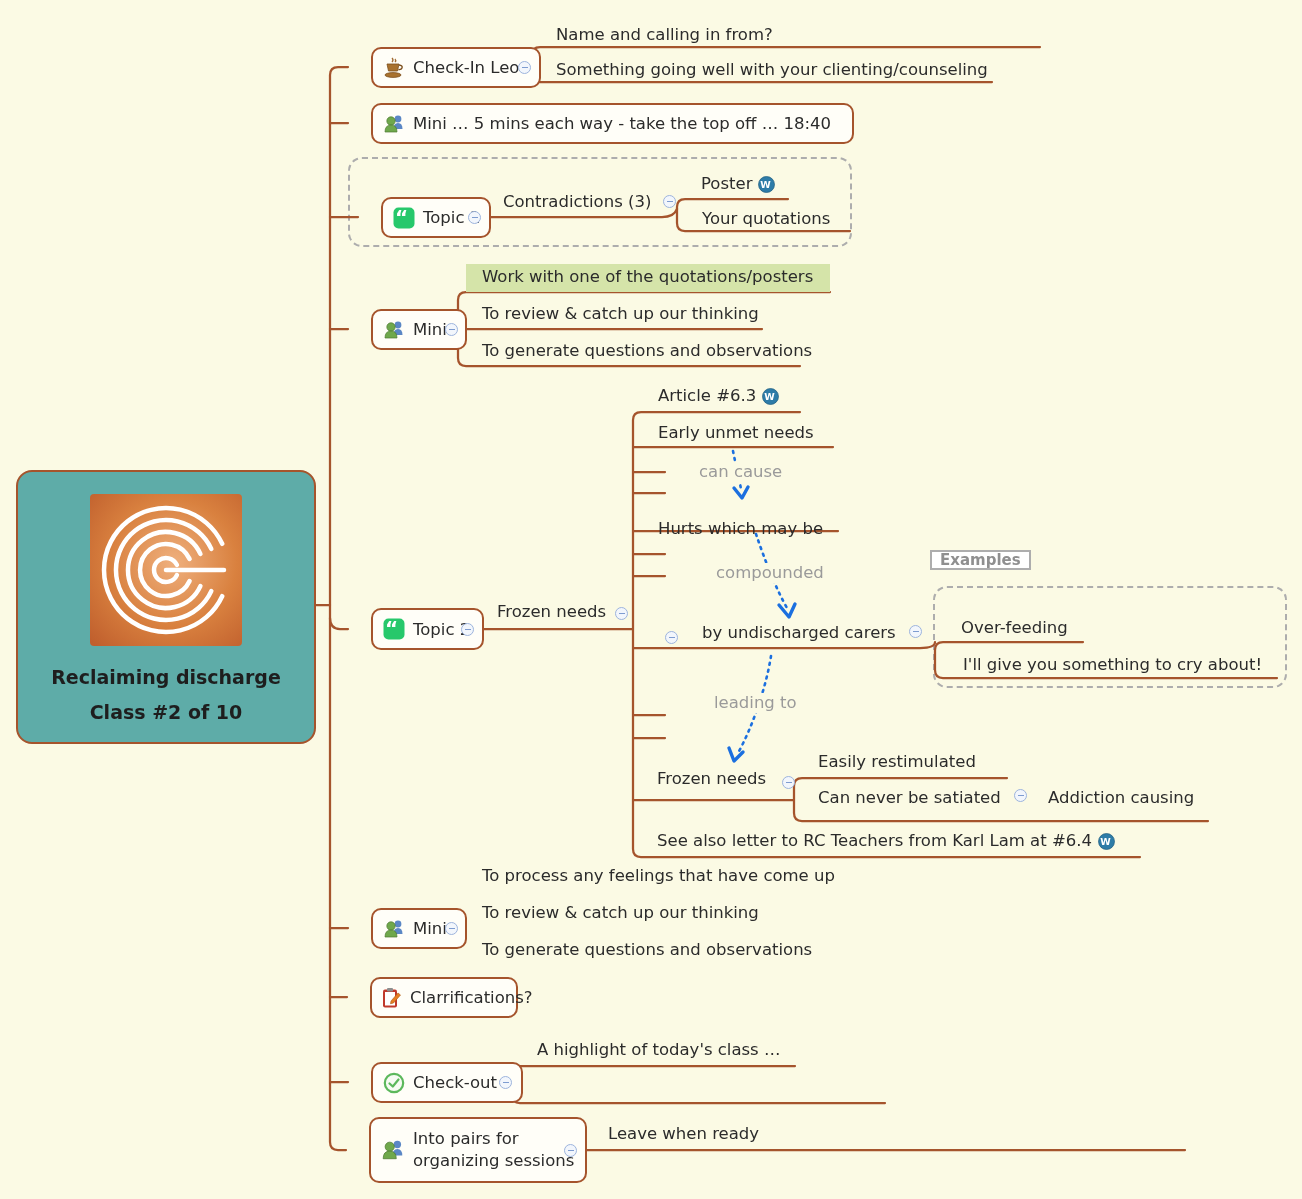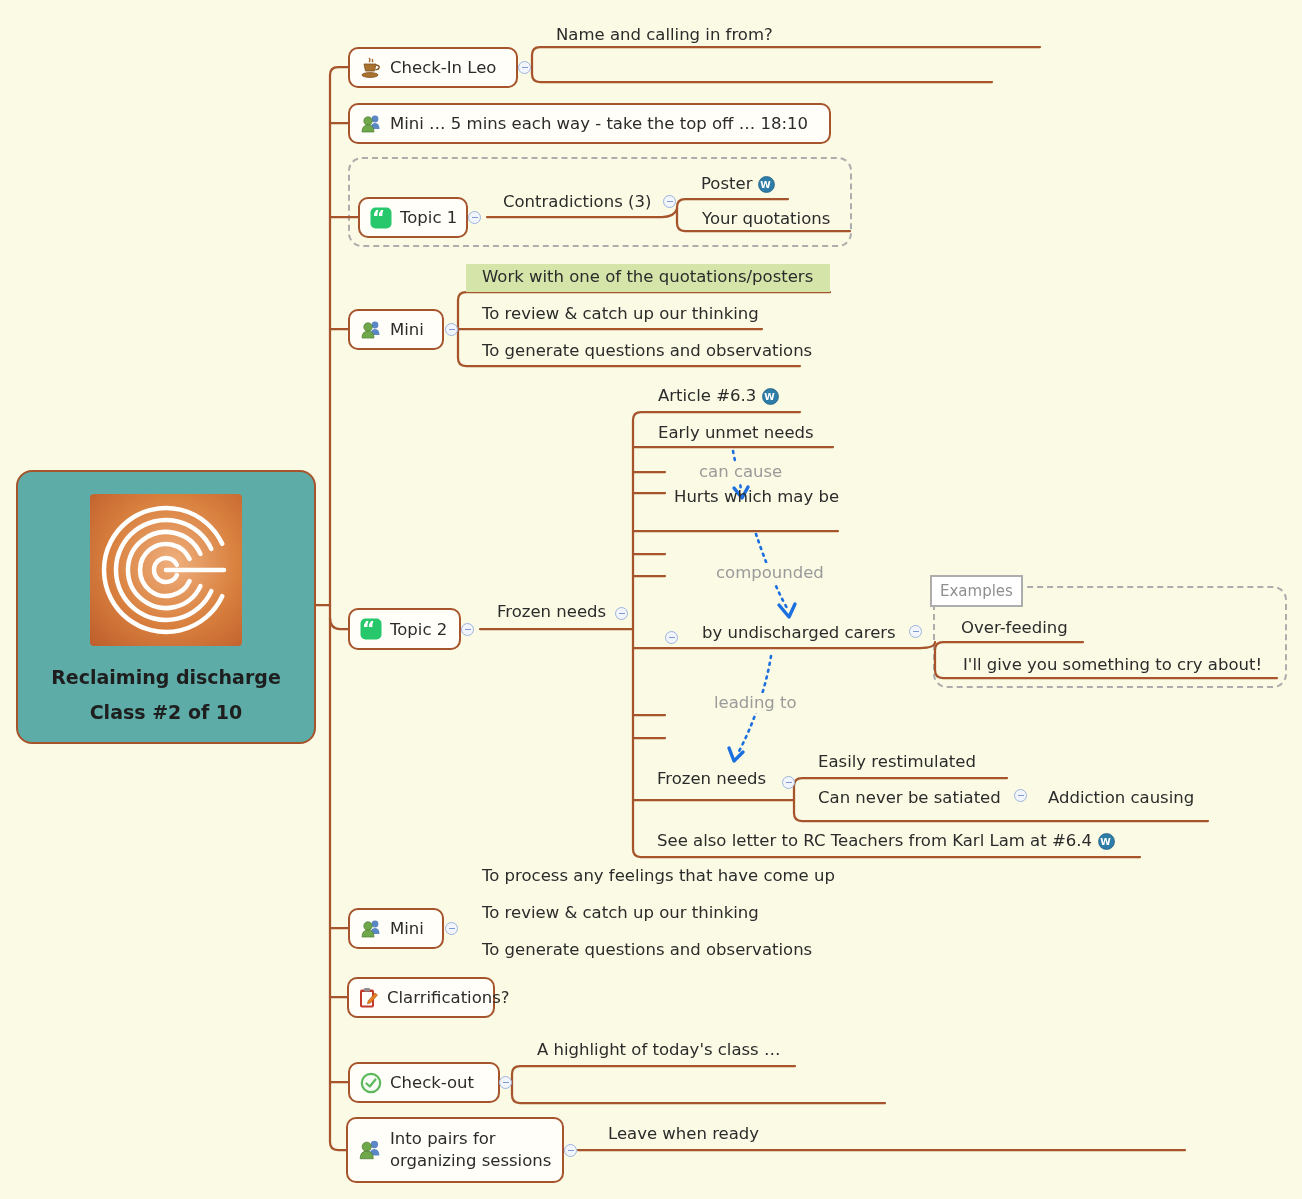--- a/index.html
+++ b/index.html
@@ -10,21 +10,21 @@
   #canvas{
     position:relative;width:1302px;height:1199px;overflow:hidden;
     background:#FBFAE4;color:#2B2B2B;
   }
   svg.lines{position:absolute;left:0;top:0;}
   
   .box{
     position:absolute;box-sizing:border-box;
     background:#FFFEF8;border:2.5px solid #A5542C;border-radius:10px;
     display:flex;align-items:center;gap:8px;padding:0 10px;
-    font-size:16.5px;white-space:nowrap;z-index:5;
+    font-size:16.5px;white-space:nowrap;z-index:5;margin-left:23px;
   }
   .box .bicon{flex:0 0 auto;display:flex;align-items:center;}
   
   .central{
     position:absolute;box-sizing:border-box;left:16px;top:470px;width:300px;height:274px;
     background:#5EACA8;border:2.5px solid #A5542C;border-radius:16px;
     display:flex;flex-direction:column;align-items:center;z-index:5;
   }
   .central .ctitle{font-size:19px;font-weight:bold;color:#1E1E1E;line-height:35px;white-space:nowrap;}
   
@@ -153,21 +153,21 @@
 
   <div class="box" style="left:348px;top:103px;width:483px;height:41px;">
     <span class="bicon">
       <svg width="22" height="20" viewBox="0 0 22 20">
         <circle cx="15" cy="5" r="3.4" fill="#5B87C5"></circle>
         <path d="M10.5,15 q0,-6 4.5,-6 q4.5,0 4.5,6 z" fill="#5B87C5"></path>
         <circle cx="8" cy="7" r="4.2" fill="#6FA84B" stroke="#4E7A32" stroke-width="0.7"></circle>
         <path d="M2,18 q0,-7 6,-7 q6,0 6,7 z" fill="#6FA84B" stroke="#4E7A32" stroke-width="0.7"></path>
       </svg>
     </span>
-    <span>Mini … 5 mins each way - take the top off … 18:10</span>
+    <span>Mini … 5 mins each way - take the top off … 18:40</span>
   </div>
 
   <div class="box" style="left:358px;top:197px;width:110px;height:41px;">
     <span class="bicon">
       <svg width="22" height="22" viewBox="0 0 22 22">
         <rect x="0.5" y="0.5" width="21" height="21" rx="5" fill="#27C86B"></rect>
         <text x="2" y="17" font-size="20" font-weight="bold" fill="#FFFFFF" font-family="DejaVu Sans, sans-serif">“</text>
       </svg>
     </span>
     <span>Topic 1</span>
@@ -238,20 +238,21 @@
         <path d="M2,18 q0,-7 6,-7 q6,0 6,7 z" fill="#6FA84B" stroke="#4E7A32" stroke-width="0.7"></path>
       </svg>
     </span>
     <span style="line-height:22px;">
       <span style="display:block;">Into pairs for</span>
       <span style="display:block;">organizing sessions</span>
     </span>
   </div>
 
   <div class="ltopic" style="left:556px;top:25px;">Name and calling in from?</div>
+  <div class="ltopic" style="left:556px;top:60px;">Something going well with your clienting/counseling</div>
 
   <div class="ltopic" style="left:503px;top:192px;">Contradictions (3)</div>
   <div class="ltopic withicon" style="left:701px;top:174px;">
     <span>Poster</span>
     <span class="wp">
       <svg width="17" height="17" viewBox="0 0 17 17">
         <circle cx="8.5" cy="8.5" r="8" fill="#2E7CA8" stroke="#1E5B7E" stroke-width="0.7"></circle>
         <text x="2.2" y="12" font-size="9.5" font-weight="bold" fill="#FFFFFF" font-family="DejaVu Sans, sans-serif">W</text>
       </svg>
     </span>
@@ -268,26 +269,26 @@
     <span>Article  #6.3</span>
     <span class="wp">
       <svg width="17" height="17" viewBox="0 0 17 17">
         <circle cx="8.5" cy="8.5" r="8" fill="#2E7CA8" stroke="#1E5B7E" stroke-width="0.7"></circle>
         <text x="2.2" y="12" font-size="9.5" font-weight="bold" fill="#FFFFFF" font-family="DejaVu Sans, sans-serif">W</text>
       </svg>
     </span>
   </div>
   <div class="ltopic" style="left:658px;top:423px;">Early unmet needs</div>
   <div class="gray-label" style="left:695px;top:462px;">can cause</div>
-  <div class="ltopic" style="left:658px;top:487px;margin-left:16px;">Hurts which may be</div>
+  <div class="ltopic" style="left:658px;top:519px;">Hurts which may be</div>
   <div class="gray-label" style="left:712px;top:563px;">compounded</div>
   <div class="ltopic" style="left:702px;top:623px;">by undischarged carers</div>
   <div class="gray-label" style="left:710px;top:693px;">leading to</div>
 
-  <div class="btitle" style="left:930px;top:575px;height:32px;">Examples</div>
+  <div class="btitle" style="left:930px;top:550px;height:20px;font-weight:bold;">Examples</div>
   <div class="ltopic" style="left:961px;top:618px;">Over-feeding</div>
   <div class="ltopic" style="left:963px;top:655px;">I'll give you something to cry about!</div>
 
   <div class="ltopic" style="left:657px;top:769px;">Frozen needs</div>
   <div class="ltopic" style="left:818px;top:752px;">Easily restimulated</div>
   <div class="ltopic" style="left:818px;top:788px;">Can never be satiated</div>
   <div class="ltopic" style="left:1048px;top:788px;">Addiction causing</div>
   <div class="ltopic withicon" style="left:657px;top:831px;">
     <span>See also letter to RC Teachers from Karl Lam at #6.4</span>
     <span class="wp">

